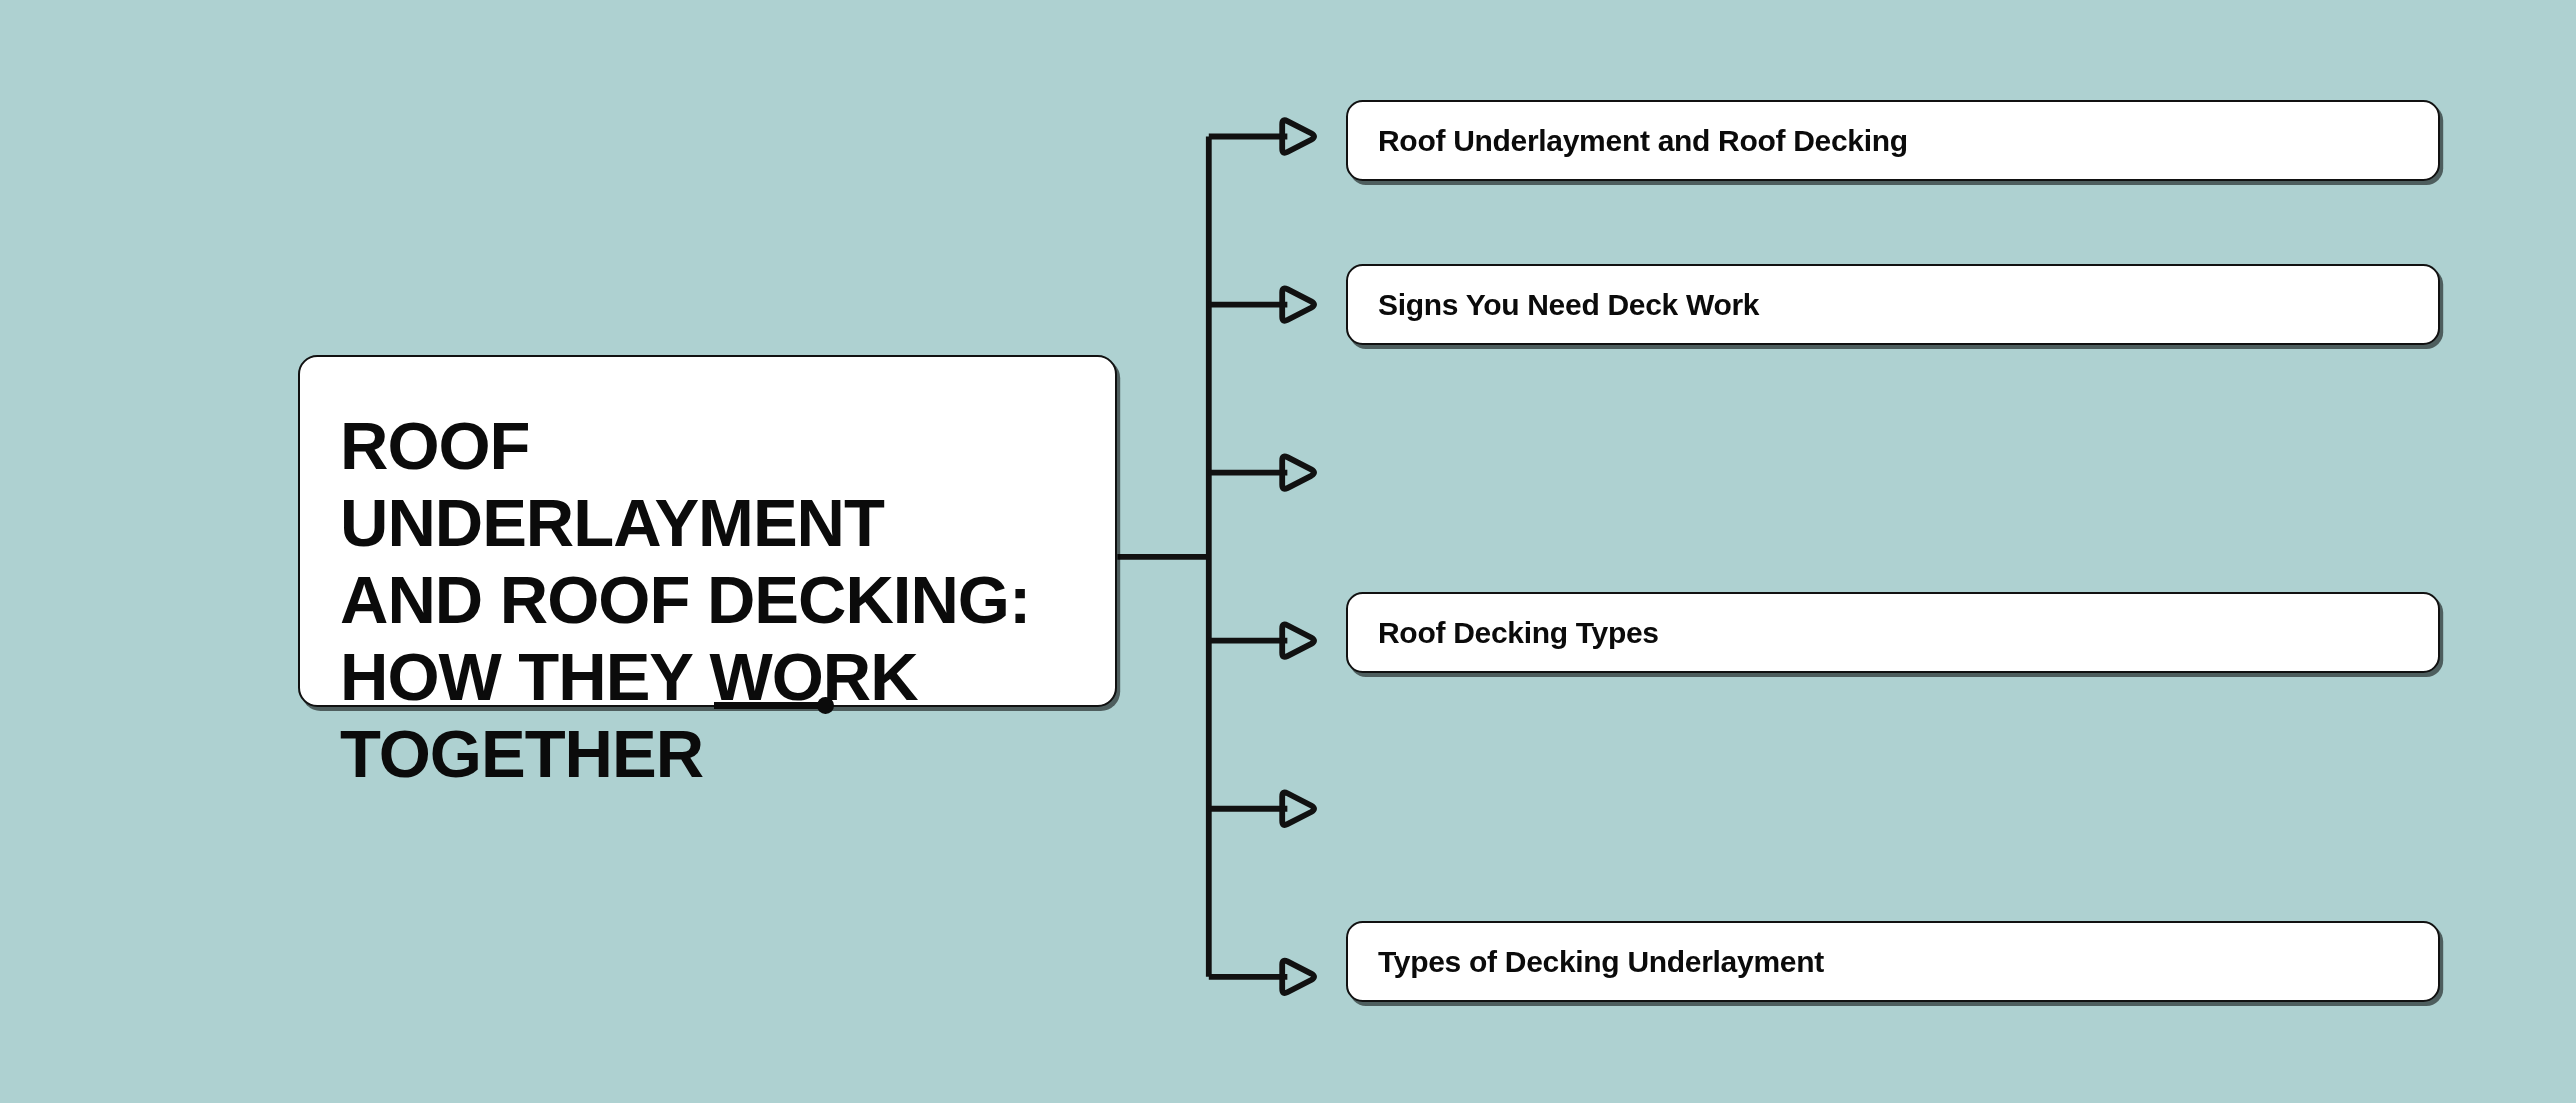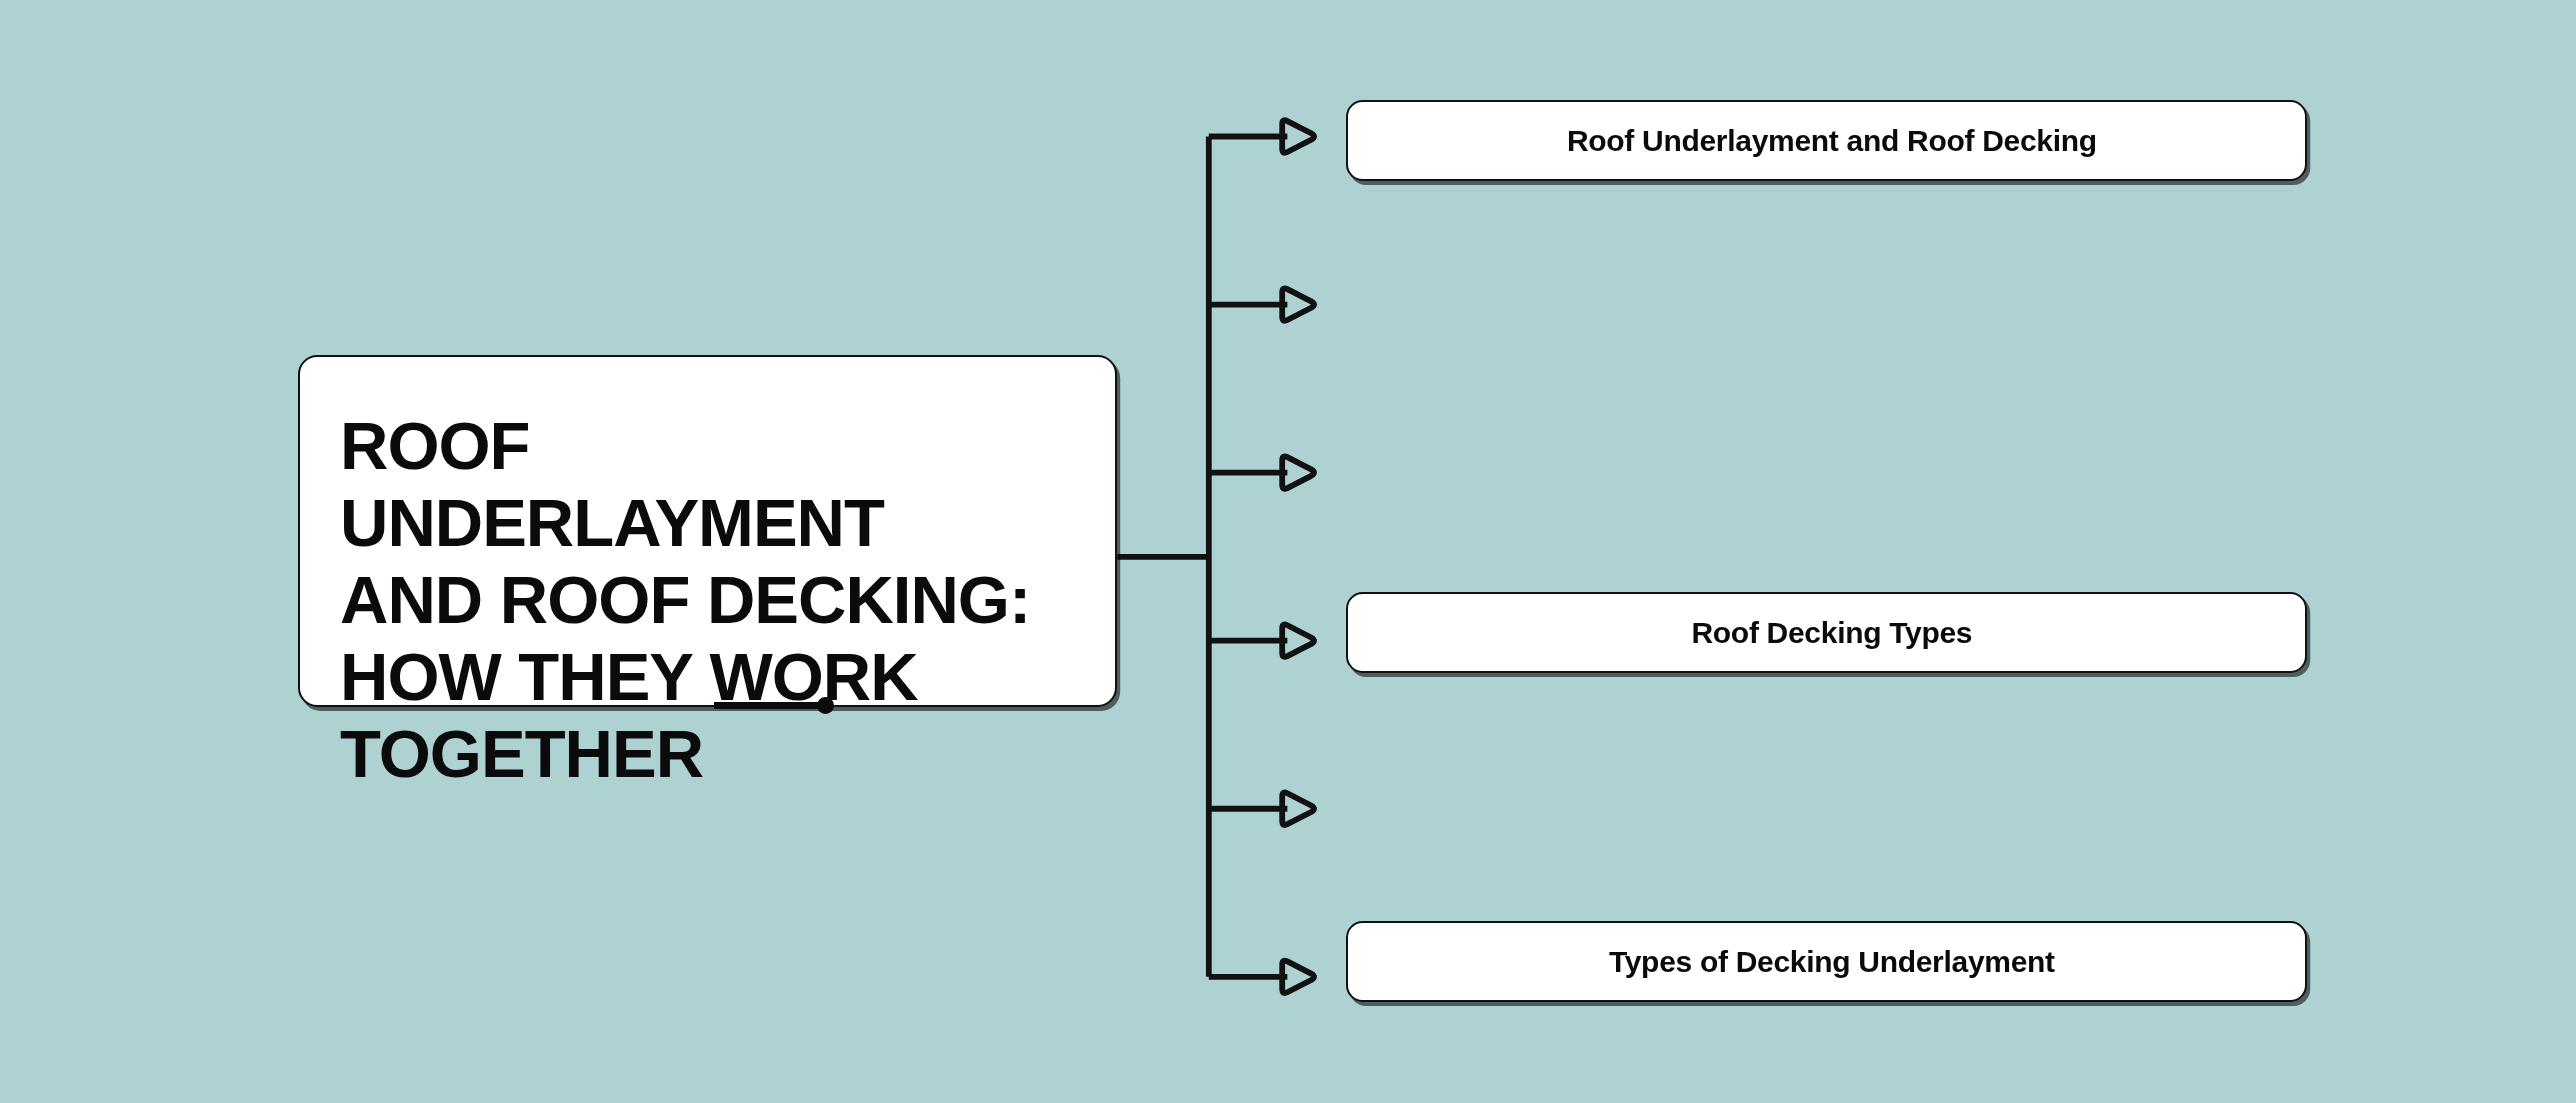--- a/index.html
+++ b/index.html
@@ -84,30 +84,29 @@
     width: 16.7px;
     height: 16.7px;
     border-radius: 50%;
     background: #0b0b0b;
   }
 
   
   .branch-node {
     position: absolute;
     left: 1346px;
-    width: 961px;
+    width: 1094px;
     height: 81px;
     background: #ffffff;
     border: 2.6px solid #111111;
     border-radius: 16.7px;
     box-sizing: border-box;
     box-shadow: 3.2px 3.9px 0 rgba(0,0,0,0.55);
     display: flex;
     align-items: center;
-    justify-content: center;
   }
 
   .branch-label {
     padding-left: 30px;
     padding-right: 19.3px;
     font-family: "Liberation Sans", sans-serif;
     font-weight: 700;
     font-size: 30px;
     line-height: 1.1;
     letter-spacing: -0.3px;
@@ -159,20 +158,23 @@
 
   <div class="title-pin">
     <span class="pin-rule"></span>
     <span class="pin-dot"></span>
   </div>
 
   <div class="branch-node n0">
     <span class="branch-label">Roof Underlayment and Roof Decking</span>
   </div>
 
+  <div class="branch-node n1">
+    <span class="branch-label">Signs You Need Deck Work</span>
+  </div>
 
 
   <div class="branch-node n3">
     <span class="branch-label">Roof Decking Types</span>
   </div>
 
 
   <div class="branch-node n5">
     <span class="branch-label">Types of Decking Underlayment</span>
   </div>

